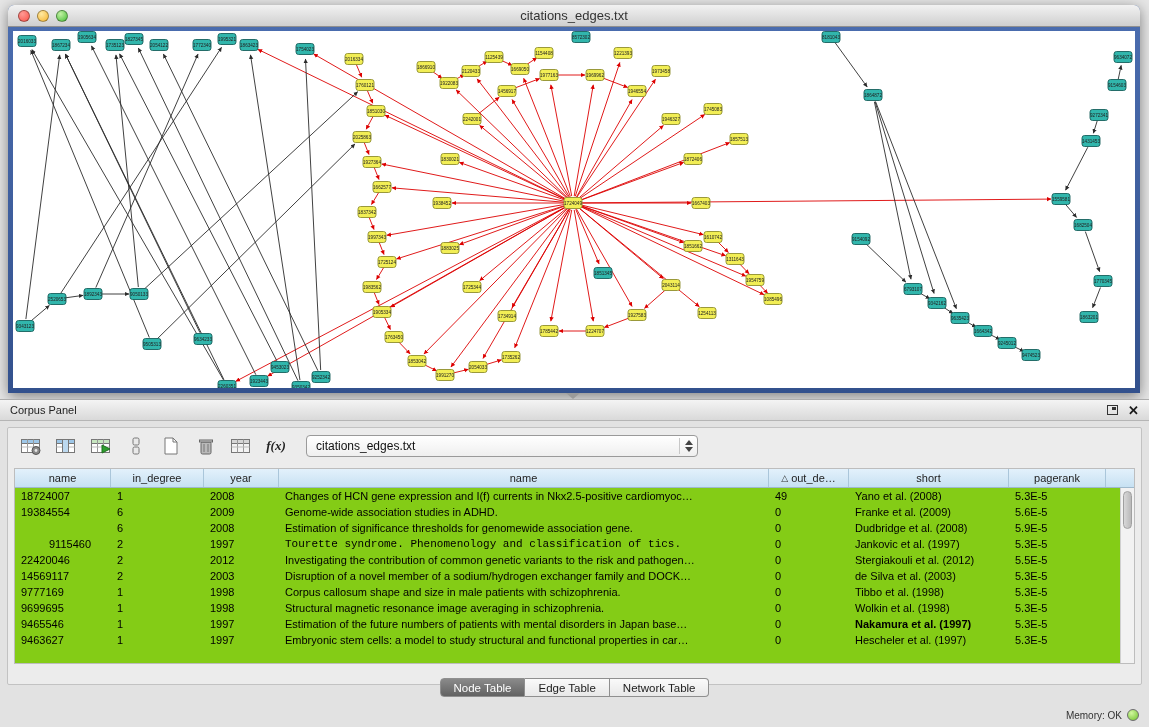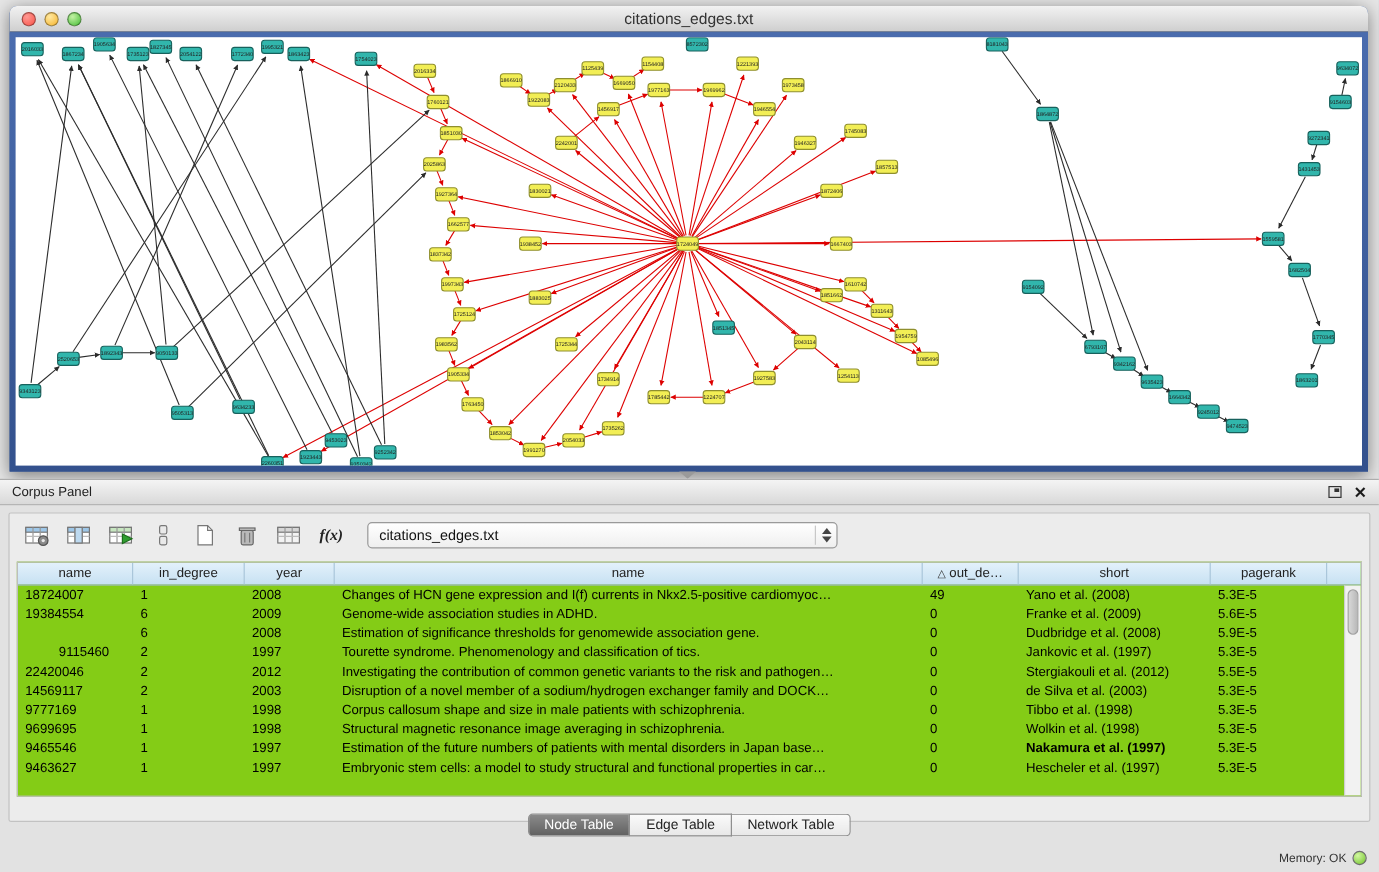--- a/index.html
+++ b/index.html
@@ -716,21 +716,21 @@
             <div class="td" style="width: 75px;">2008</div>
             <div class="td" style="width: 490px;">Estimation of significance thresholds for genomewide association gene.</div>
             <div class="td" style="width: 80px;">0</div>
             <div class="td" style="width: 160px;">Dudbridge et al. (2008)</div>
             <div class="td" style="width: 97px;">5.9E-5</div>
           </div>
           <div class="tr">
             <div class="td" style="width: 96px; padding-left: 34px;">9115460</div>
             <div class="td" style="width: 93px;">2</div>
             <div class="td" style="width: 75px;">1997</div>
-            <div class="td" style="width: 490px;">Tourette syndrome. Phenomenology and classification of tics.</div>
+            <div class="td" style="width: 490px; font-family: Liberation Mono, monospace;">Tourette syndrome. Phenomenology and classification of tics.</div>
             <div class="td" style="width: 80px;">0</div>
             <div class="td" style="width: 160px;">Jankovic et al. (1997)</div>
             <div class="td" style="width: 97px;">5.3E-5</div>
           </div>
           <div class="tr">
             <div class="td" style="width: 96px;">22420046</div>
             <div class="td" style="width: 93px;">2</div>
             <div class="td" style="width: 75px;">2012</div>
             <div class="td" style="width: 490px;">Investigating the contribution of common genetic variants to the risk and pathogen…</div>
             <div class="td" style="width: 80px;">0</div>

